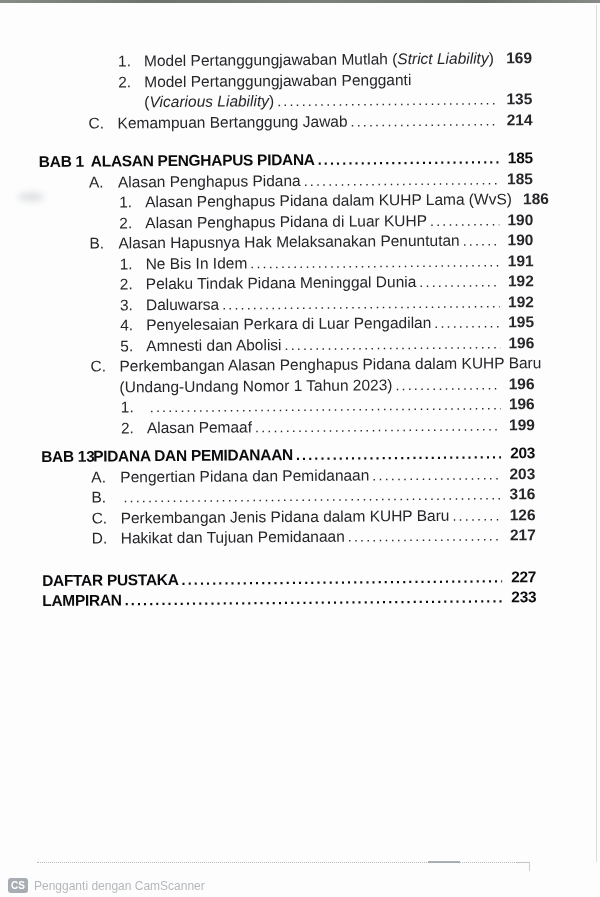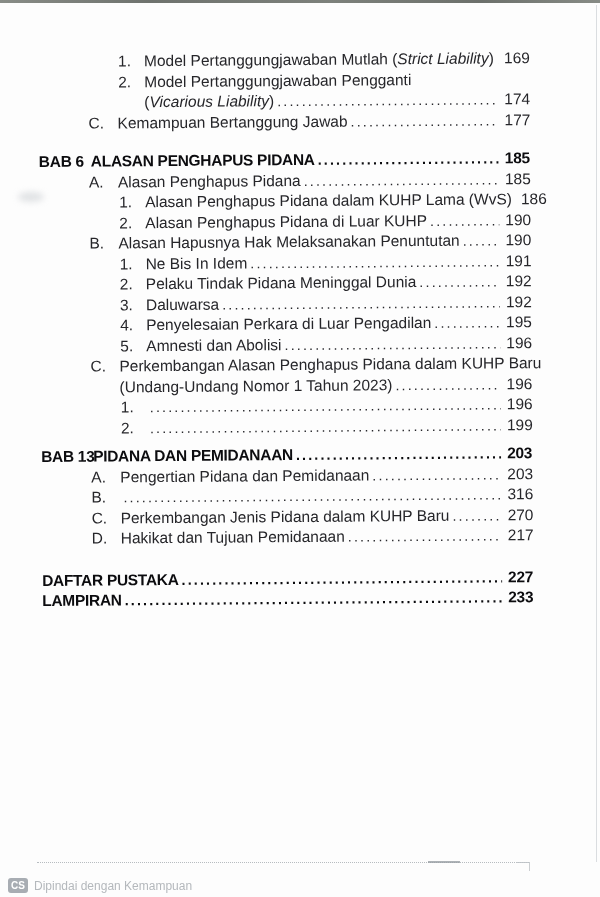--- a/index.html
+++ b/index.html
@@ -65,21 +65,21 @@
   .cont.ind2 { padding-left:106px; }
   .txt { flex:none; }
   .txt i { font-style:italic; }
   .dots {
     flex:1 1 auto; overflow:hidden; white-space:nowrap;
     margin-left:3px; letter-spacing:2.1px; font-size:14.5px;
   }
   .dots::after {
     content:"..........................................................................................................................";
   }
-  .page-num { flex:none; min-width:34px; padding-left:6px; }
+  .page-num { flex:none; min-width:34px; text-align:right; padding-left:6px;font-weight:bold; }
   .toc-gap { width:100%; }
   
   .watermark {
     position:absolute; left:8px; bottom:4px;
     display:flex; align-items:center; gap:6px;justify-content:flex-end;
   }
   .cs-badge {
     display:inline-flex; align-items:center; justify-content:center;
     width:20px; height:15px; border-radius:3px;
     background:#a8adb3; color:#ffffff;
@@ -102,31 +102,31 @@
         <span class="dots"></span>
         <span class="page-num">169</span>
       </div>
       <div class="row item ind2">
         <span class="marker">2.</span>
         <span class="txt"><span>Model Pertanggungjawaban Pengganti</span></span>
       </div>
       <div class="row cont ind2">
         <span class="txt"><span>(</span><i>Vicarious Liability</i><span>) </span></span>
         <span class="dots"></span>
-        <span class="page-num">174</span>
+        <span class="page-num">135</span>
       </div>
       <div class="row item ind1">
         <span class="marker">C.</span>
         <span class="txt"><span>Kemampuan Bertanggung Jawab </span></span>
         <span class="dots"></span>
-        <span class="page-num">177</span>
+        <span class="page-num">214</span>
       </div>
       <div class="toc-gap" style="height: 18px;"></div>
       <div class="row chapter">
-        <span class="bab">BAB 6</span>
+        <span class="bab">BAB 1</span>
         <span class="txt"><span>ALASAN PENGHAPUS PIDANA</span></span>
         <span class="dots"></span>
         <span class="page-num">185</span>
       </div>
       <div class="row item ind1">
         <span class="marker">A.</span>
         <span class="txt"><span>Alasan Penghapus Pidana</span></span>
         <span class="dots"></span>
         <span class="page-num">185</span>
       </div>
@@ -187,20 +187,21 @@
         <span class="dots"></span>
         <span class="page-num">196</span>
       </div>
       <div class="row item ind2">
         <span class="marker">1.</span>
         <span class="dots"></span>
         <span class="page-num">196</span>
       </div>
       <div class="row item ind2">
         <span class="marker">2.</span>
+        <span class="txt"><span>Alasan Pemaaf</span></span>
         <span class="dots"></span>
         <span class="page-num">199</span>
       </div>
       <div class="toc-gap" style="height: 8px;"></div>
       <div class="row chapter">
         <span class="bab">BAB 13</span>
         <span class="txt"><span>PIDANA DAN PEMIDANAAN</span></span>
         <span class="dots"></span>
         <span class="page-num">203</span>
       </div>
@@ -212,21 +213,21 @@
       </div>
       <div class="row item ind1">
         <span class="marker">B.</span>
         <span class="dots"></span>
         <span class="page-num">316</span>
       </div>
       <div class="row item ind1">
         <span class="marker">C.</span>
         <span class="txt"><span>Perkembangan Jenis Pidana dalam KUHP Baru </span></span>
         <span class="dots"></span>
-        <span class="page-num">270</span>
+        <span class="page-num">126</span>
       </div>
       <div class="row item ind1">
         <span class="marker">D.</span>
         <span class="txt"><span>Hakikat dan Tujuan Pemidanaan </span></span>
         <span class="dots"></span>
         <span class="page-num">217</span>
       </div>
       <div class="toc-gap" style="height: 21px;"></div>
       <div class="row backmatter">
         <span class="txt"><span>DAFTAR PUSTAKA</span></span>
@@ -239,15 +240,15 @@
         <span class="page-num">233</span>
       </div>
     </div>
 
   <div class="scan-bottom-line"></div>
   <div class="scan-bottom-dark"></div>
   <div class="scan-bottom-hook"></div>
 
   <div class="watermark">
     <span class="cs-badge">CS</span>
-    <span class="wm-text">Dipindai dengan Kemampuan</span>
+    <span class="wm-text">Pengganti dengan CamScanner</span>
   </div>
 </div>
 
 </body></html>

